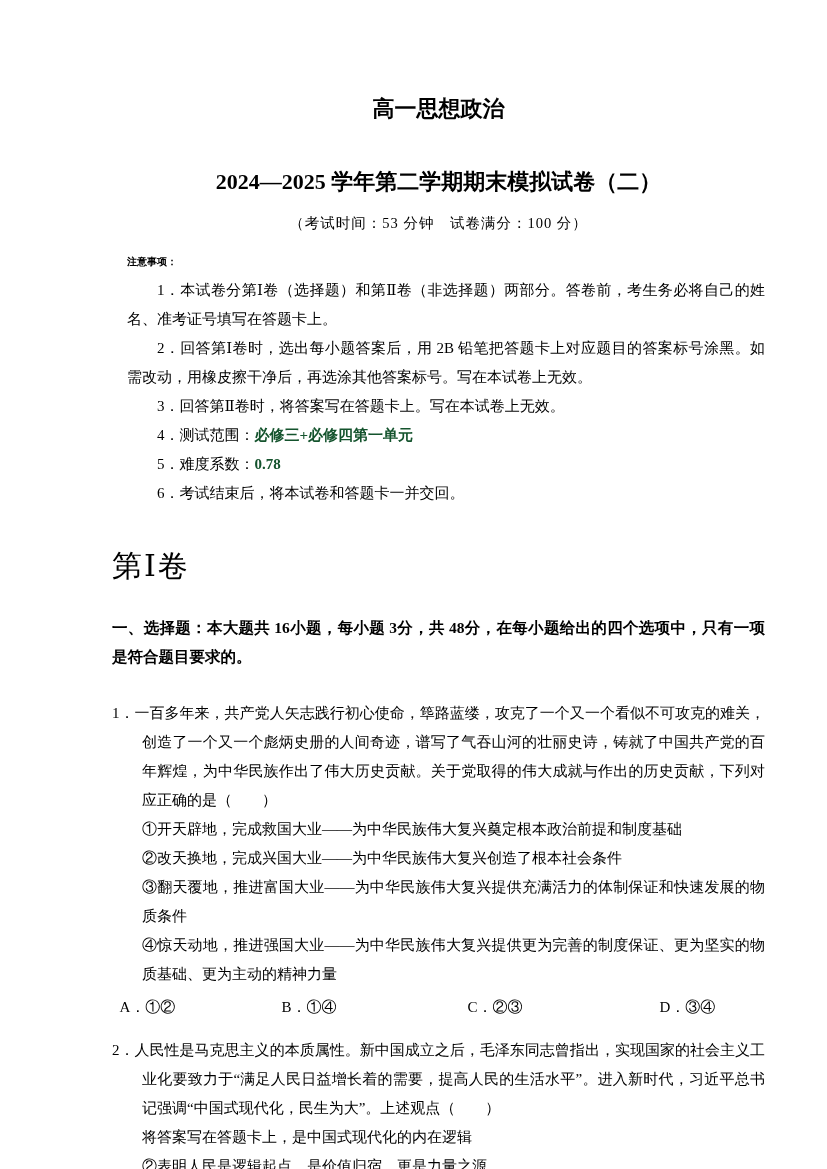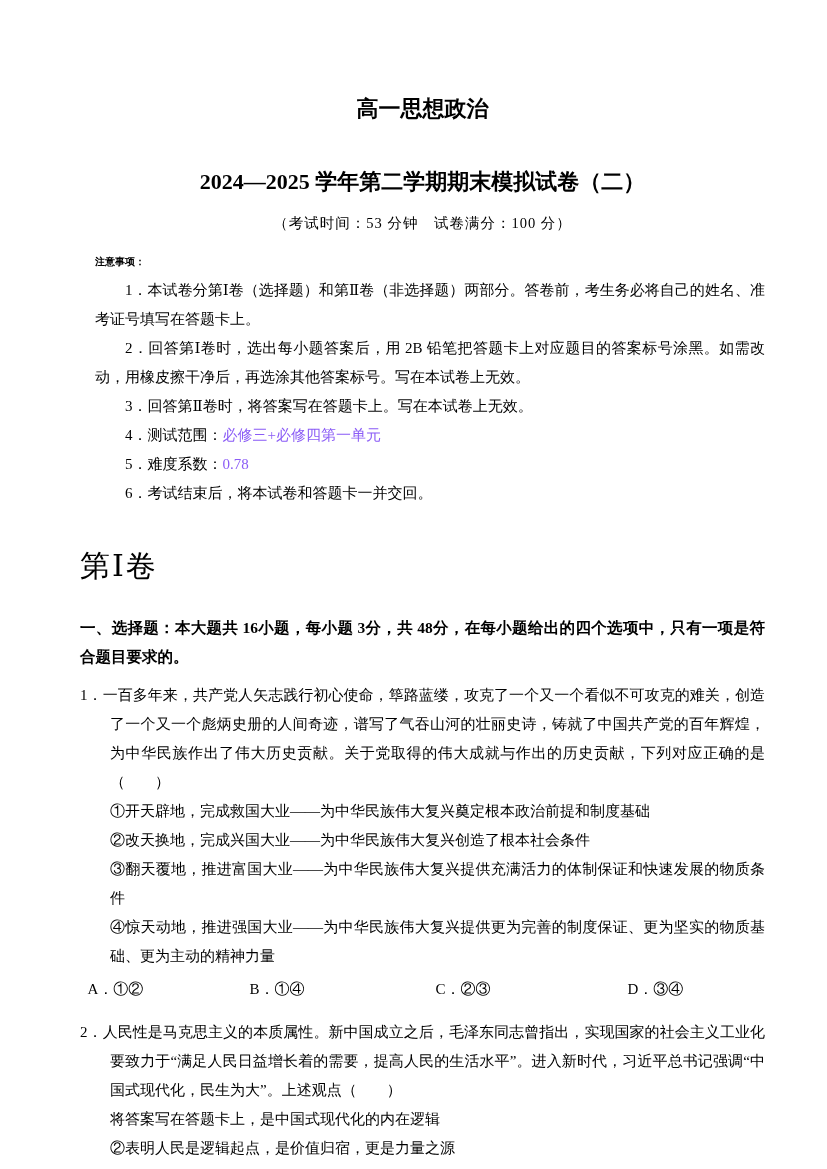--- a/index.html
+++ b/index.html
@@ -8,21 +8,21 @@
     width: 827px;
     height: 1169px;
     overflow: hidden;
     font-family: "Liberation Serif", "DejaVu Serif", serif;
     color: #000000;
     font-size: 15px;
   }
   .page {
     width: 827px;
     height: 1057px;
-    padding: 95px 62px 30px 80px;
+    padding: 95px 62px 30px 112px;
   }
   .title {
     text-align: center;
     font-size: 22px;
     font-weight: bold;
     line-height: 1.3;
     margin-bottom: 16px;
   }
   .subtitle {
     text-align: center;
@@ -43,35 +43,35 @@
     font-weight: bold;
     font-size: 10px;
     line-height: 29px;
   }
   .notice {
     text-indent: 2em;
     line-height: 29px;
     text-align: justify;
   }
   .hl {
-    color: #8b5cf6;
-    font-weight: normal;
+    color: #14532d;
+    font-weight: bold;
   }
   .part-heading {
     font-size: 30px;
     font-weight: 500;
     margin-top: 38px;
     margin-bottom: 26px;
     letter-spacing: 2px;
   }
   .section-heading {
     font-weight: bold;
     font-size: 15.5px;
     line-height: 29px;
-    margin-bottom: 10px;
+    margin-bottom: 28px;
     text-align: justify;
   }
   .question { margin-bottom: 14px; }
   .stem {
     padding-left: 2em;
     text-indent: -2em;
     line-height: 29px;
     text-align: justify;
   }
   .qitem {

